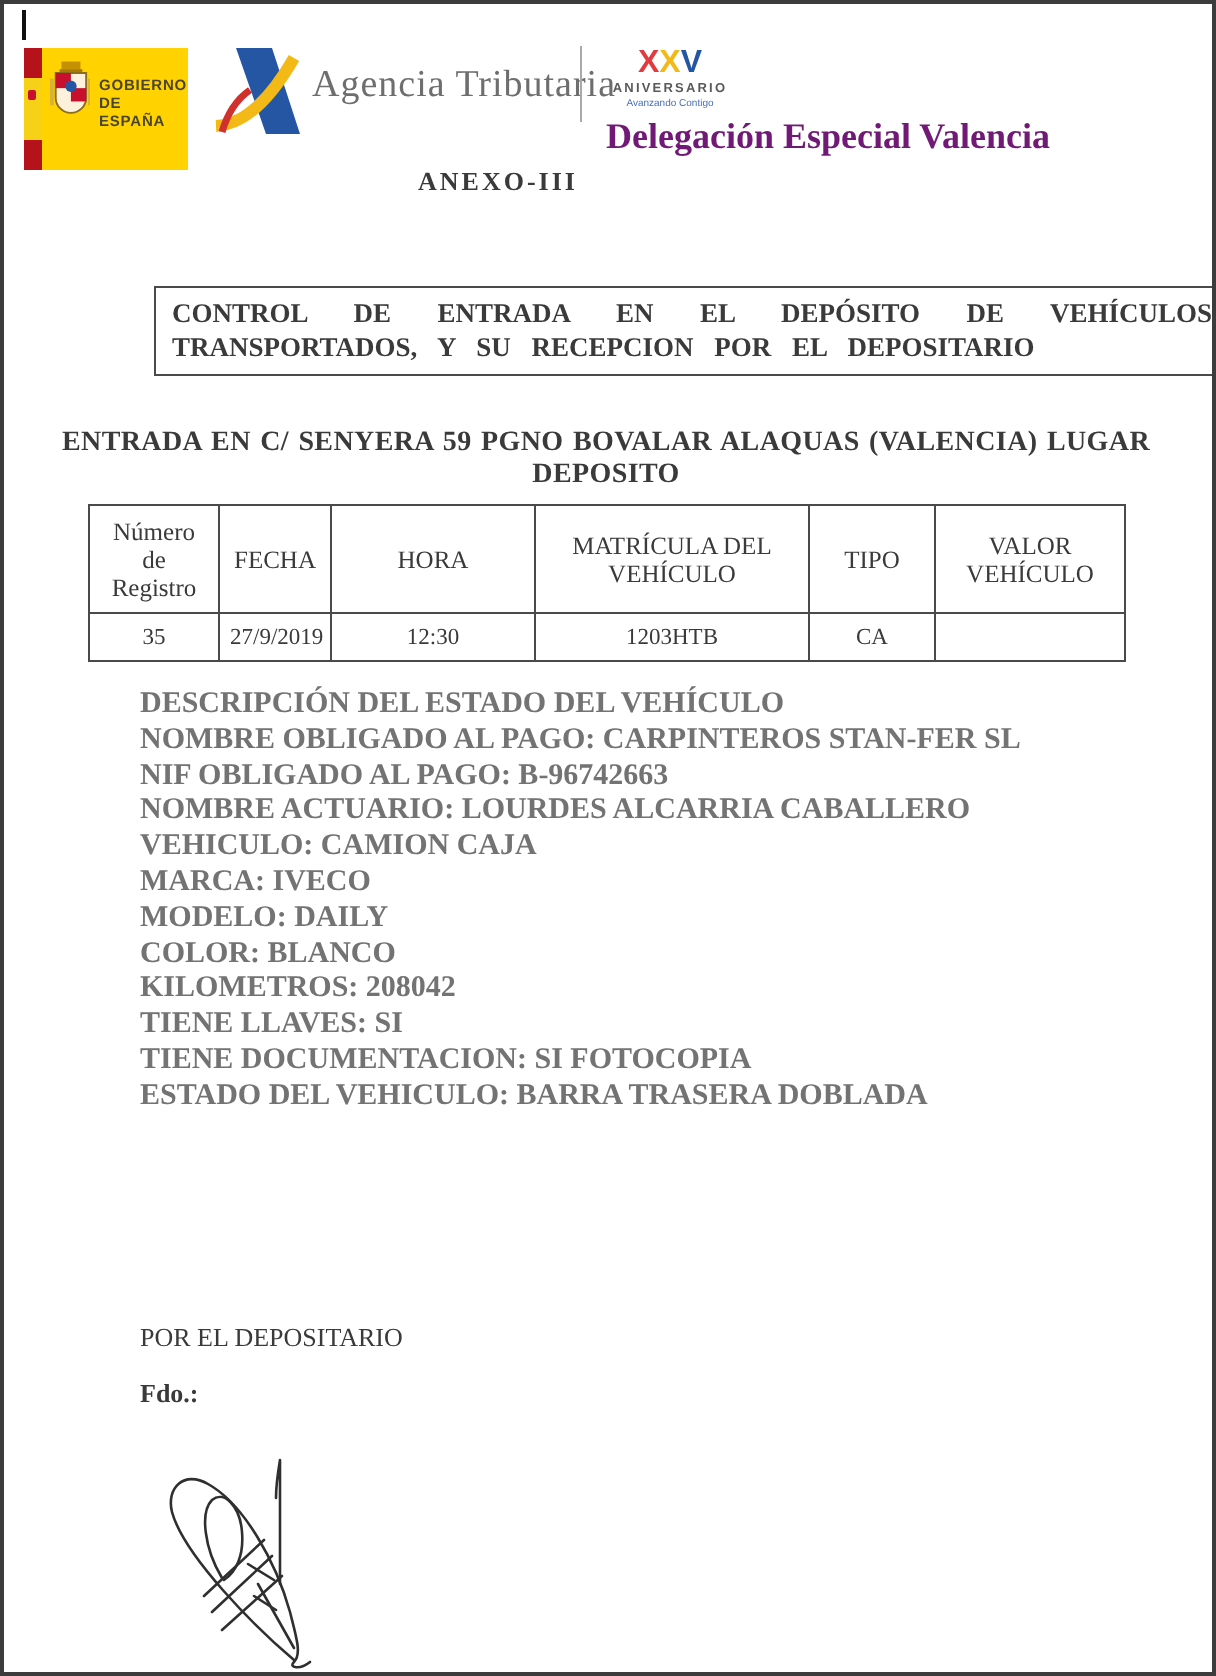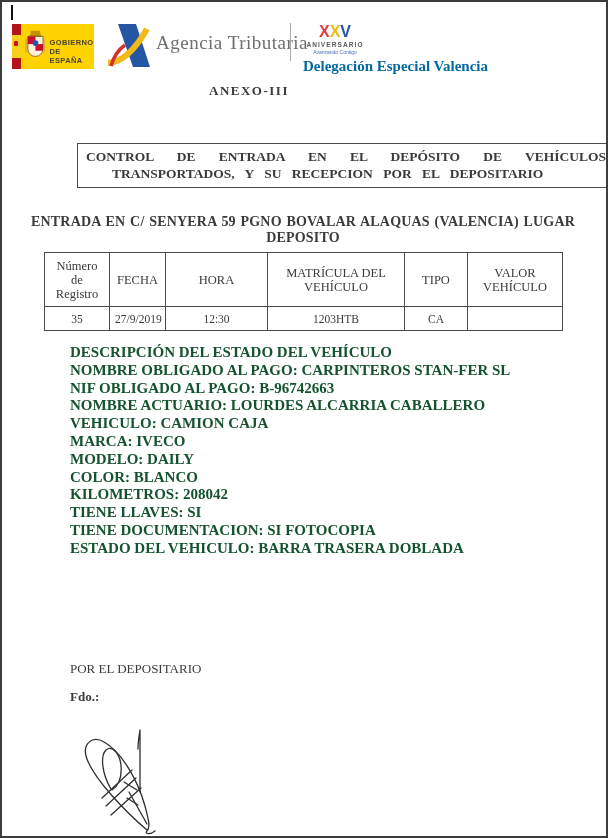--- a/index.html
+++ b/index.html
@@ -5,58 +5,58 @@
   html,body{margin:0;padding:0;background:#e8e8e8;}
   .page{
     position:relative; width:608px; height:838px; background:#ffffff;
     border:2px solid #3c3c3c; box-sizing:border-box; overflow:hidden;
     font-family:"Liberation Serif", serif; color:#3a3a3a;
   }
   .abs{position:absolute;}
   
   .cursor{left:9px; top:3px; width:2px; height:15px; background:#111;}
   
-  .gob-logo{left:10px; top:22px; width:82px; height:45px; background:#ffd200; display:flex;}
+  .gob-logo{left:10px; top:22px; width:82px; height:61px; background:#ffd200; display:flex;}
   .gob-flag{width:9px; height:100%; display:flex; flex-direction:column;}
   .gob-flag .f-red{flex:1; background:#b5121b;}
   .gob-flag .f-yel{flex:2; background:#f7d117; position:relative;}
   .gob-flag .f-yel::after{content:""; position:absolute; left:2px; top:6px; width:4px; height:5px; background:#c8102e; border-radius:1px;}
   .gob-crest{margin-left:4px; margin-top:5px;}
   .gob-text{font-family:"Liberation Sans", sans-serif; font-weight:bold; font-size:7.5px;
     line-height:9px; letter-spacing:.4px; color:#4a4530; margin:14px 0 0 4px;}
   
   .at-logo{left:104px; top:20px;}
   .at-name{left:154px; top:30px; font-size:19px; color:#6e6e6e; letter-spacing:.5px;}
   .hdr-divider{left:288px; top:21px; width:1px; height:38px; background:#a9a9a9;}
   
   .xxv{left:297px; top:22px; width:72px; text-align:center; font-family:"Liberation Sans", sans-serif;}
   .xxv-letters{font-weight:800; font-size:16px; line-height:16px; letter-spacing:0;}
   .xxv-letters .x1{color:#e23b3f;} .xxv-letters .x2{color:#f2b917;} .xxv-letters .v{color:#2456a4;}
   .xxv-aniv{font-weight:bold; font-size:6.5px; letter-spacing:1.1px; color:#5a5a5a; margin-top:1px;}
   .xxv-tag{font-size:5px; color:#4a6fb5; margin-top:1px;}
-  .delegation{left:301px; top:56px; font-weight:bold; font-size:15px; color:#0369a1;text-align:center;}
+  .delegation{left:301px; top:56px; font-weight:bold; font-size:18px; color:#701a75;text-align:center;}
   .anexo{left:207px; top:81px; font-weight:bold; font-size:13px; letter-spacing:1.5px;}
   
   .title-box{left:75px; top:141px; width:538px; height:45px; border:1px solid #4a4a4a;
     box-sizing:border-box; padding:4px 8px 0 8px; font-weight:bold; font-size:13.5px; line-height:17px;}
   .title-line1{text-align:justify; text-align-last:justify;}
-  .title-line2{word-spacing:7px;margin-left:26px;}
+  .title-line2{word-spacing:7px;}
   .entry-line{left:10px; right:12px; top:212px; text-align:center; font-weight:bold;
     font-size:14px; letter-spacing:.2px; word-spacing:1px;}
   
   .reg-table{left:42px; top:250px;}
   table{border-collapse:collapse; table-layout:fixed; width:518px;}
   th,td{border:1px solid #4a4a4a; text-align:center; vertical-align:middle; overflow:hidden;
     font-weight:normal; color:#3a3a3a; padding:0 5px;}
   thead tr{height:54px;}
   thead th{font-size:12.5px; line-height:14px;}
   tbody tr{height:24px;margin-top:17px;}
   tbody td{font-size:11.5px;}
   
-  .description{left:68px; top:342px; font-weight:bold; font-size:15px; line-height:17.8px; color:#14532d;}
+  .description{left:68px; top:342px; font-weight:bold; font-size:15px; line-height:17.8px; color:#737373;}
   .footer-dep{left:68px; top:659px; font-size:13px;}
   .footer-fdo{left:68px; top:687px; font-size:13px; font-weight:bold;}
   .signature{left:78px; top:724px;}
 </style>
 </head>
 <body>
 
 <div class="page">
 
   <div class="abs cursor"></div>

